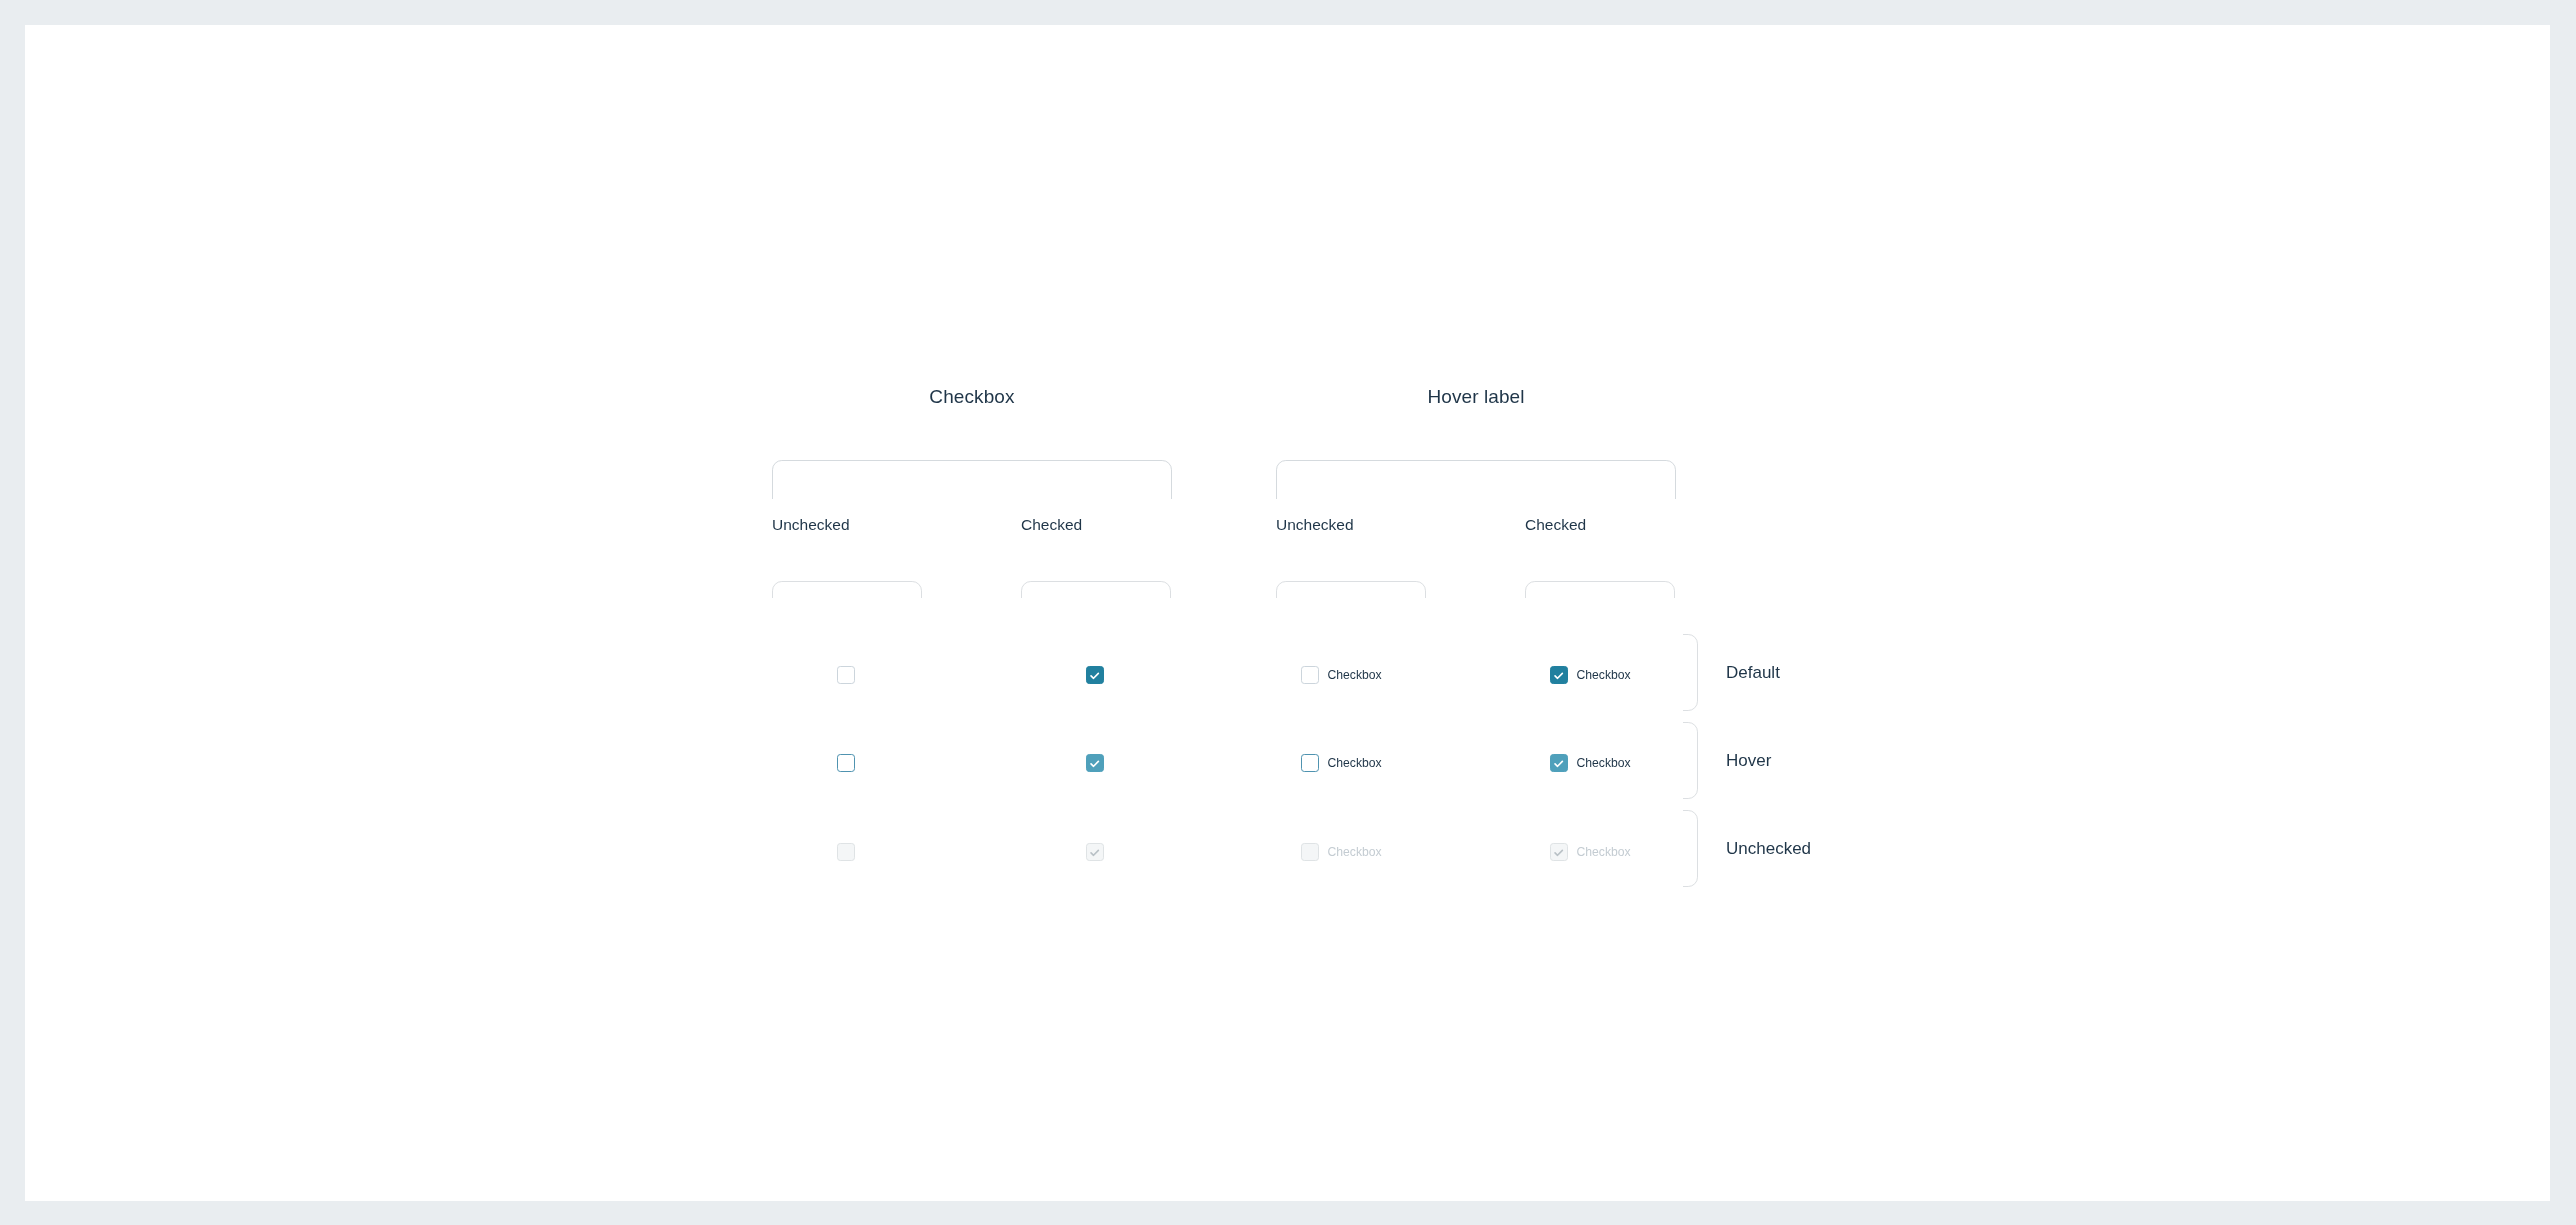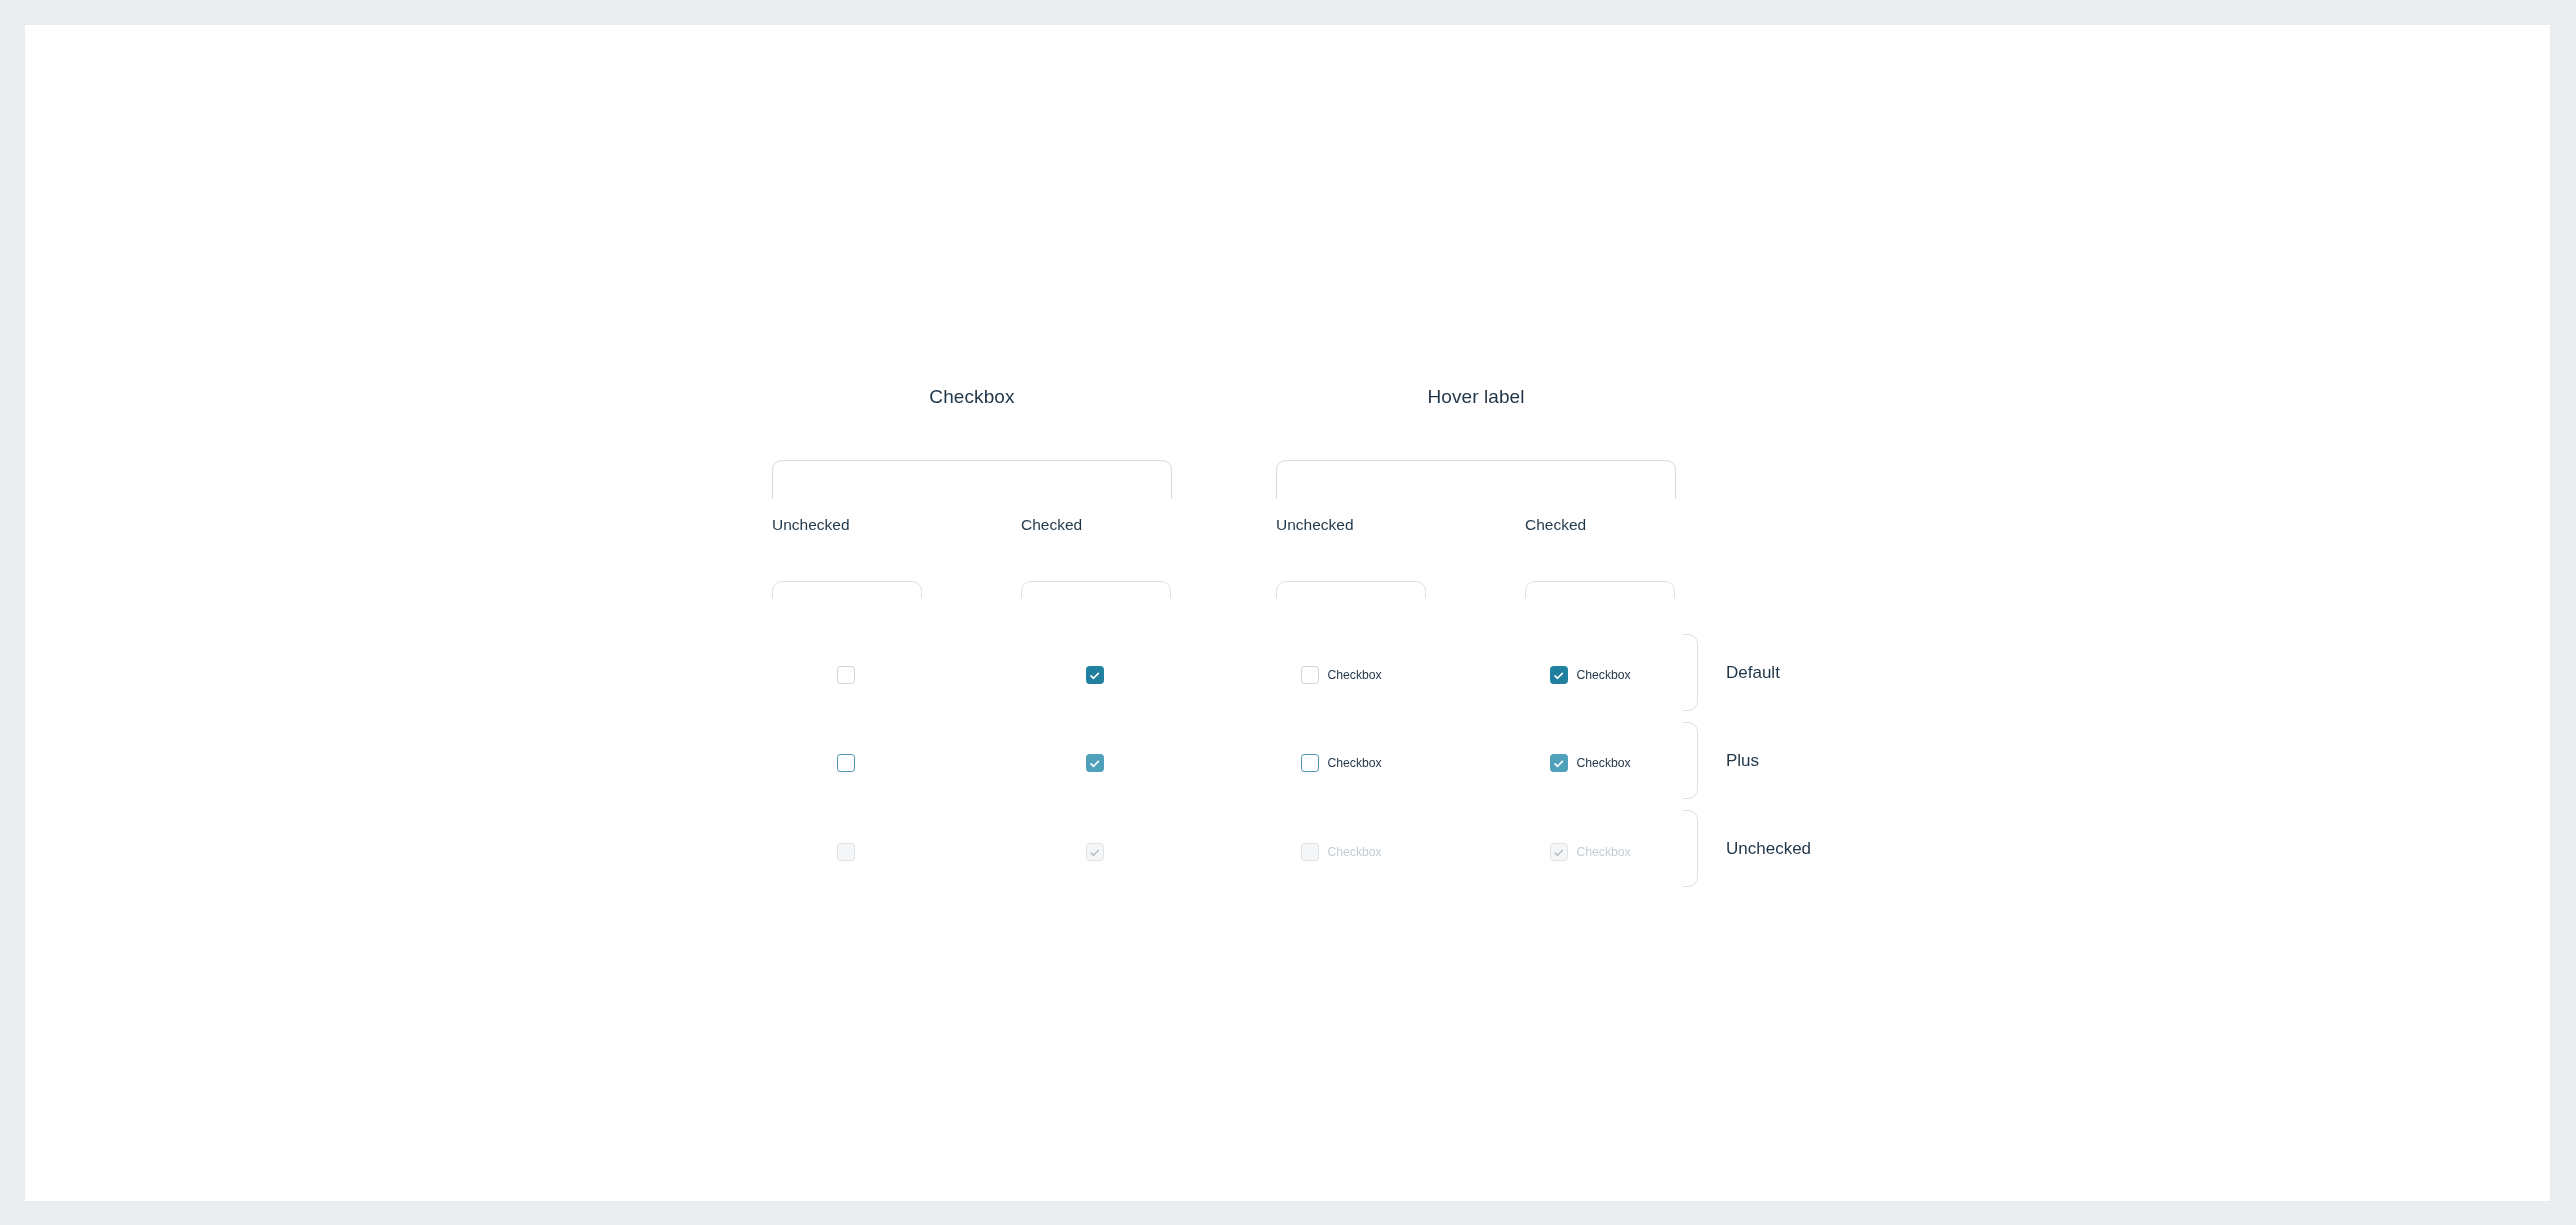--- a/index.html
+++ b/index.html
@@ -332,19 +332,19 @@
       <div class="cell c3 row2">
         <span class="cb checked disabled">
           <svg width="11.4" height="11.4" viewBox="0 0 14 14">
             <path d="M2.5 7.2 L5.6 10.2 L11.5 4.2" fill="none" stroke-width="2" stroke-linecap="round" stroke-linejoin="round"></path>
           </svg>
         </span>
         <span class="cb-label disabled">Checkbox</span>
       </div>
 
       <div class="state-label r0">Default</div>
-      <div class="state-label r1">Plus</div>
+      <div class="state-label r1">Hover</div>
       <div class="state-label r2">Unchecked</div>
 
     </div>
   </div>
 </div>
 
 
 </body></html>

